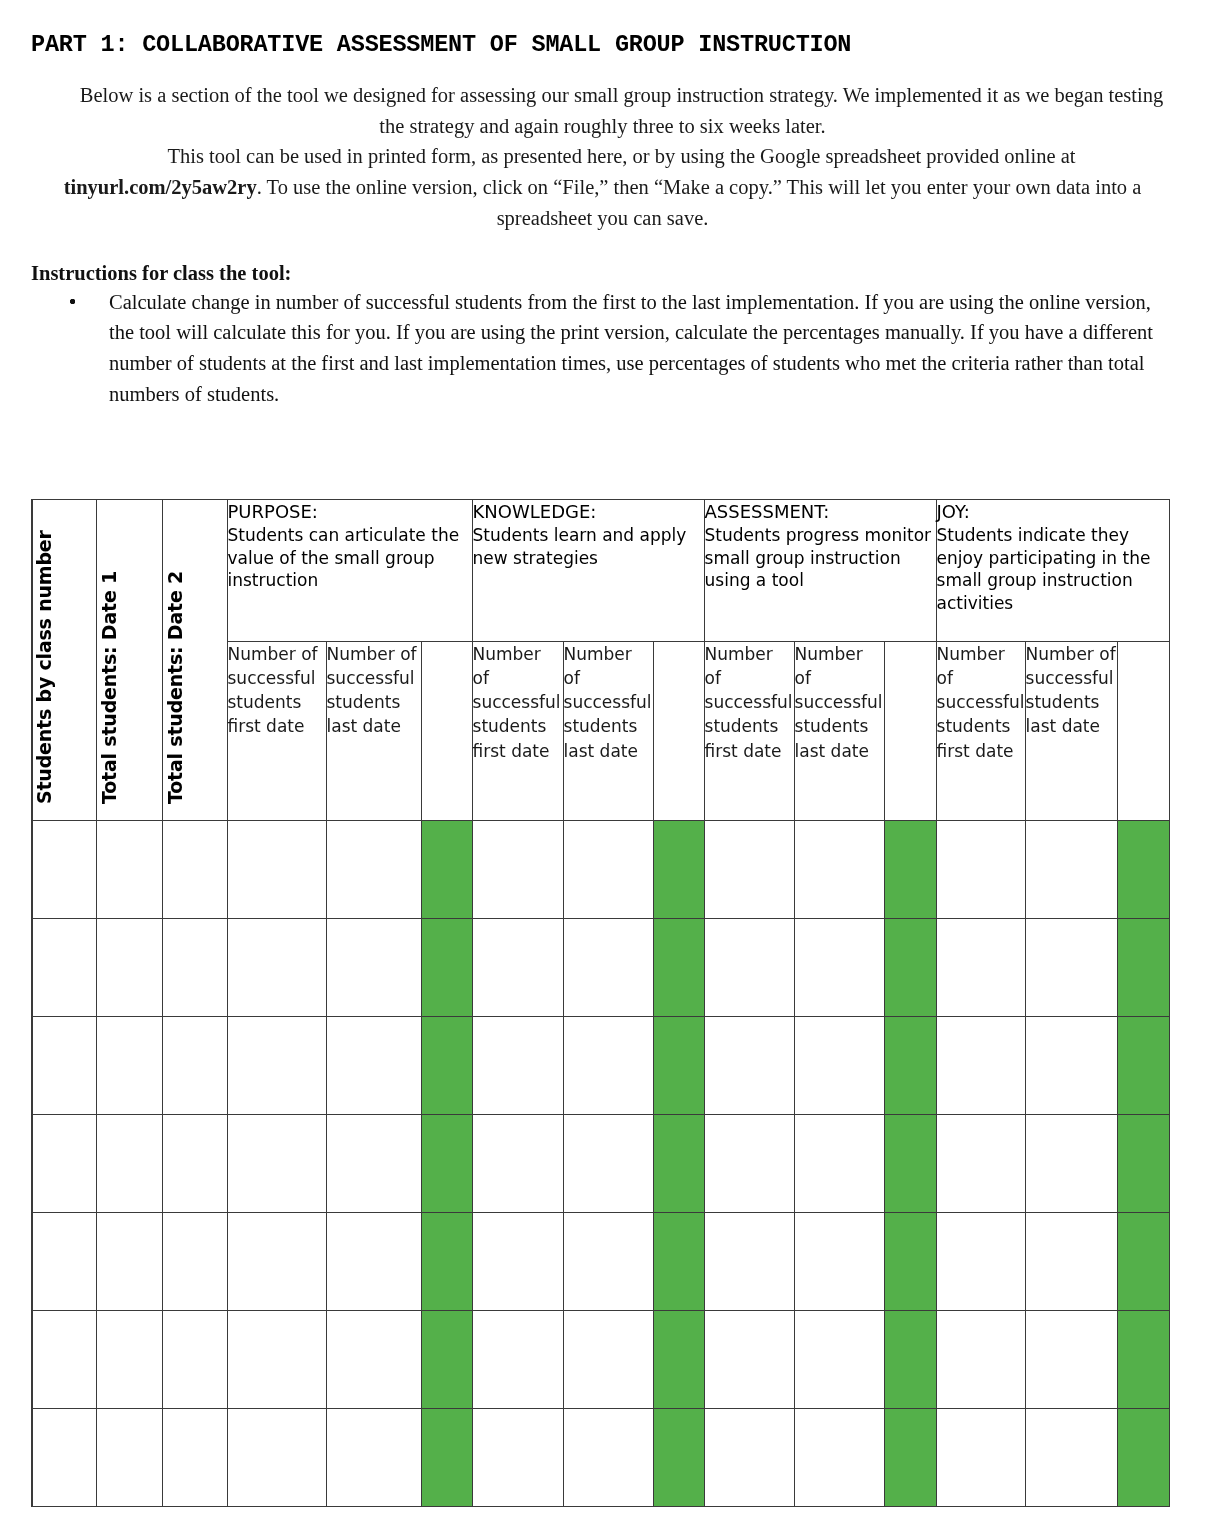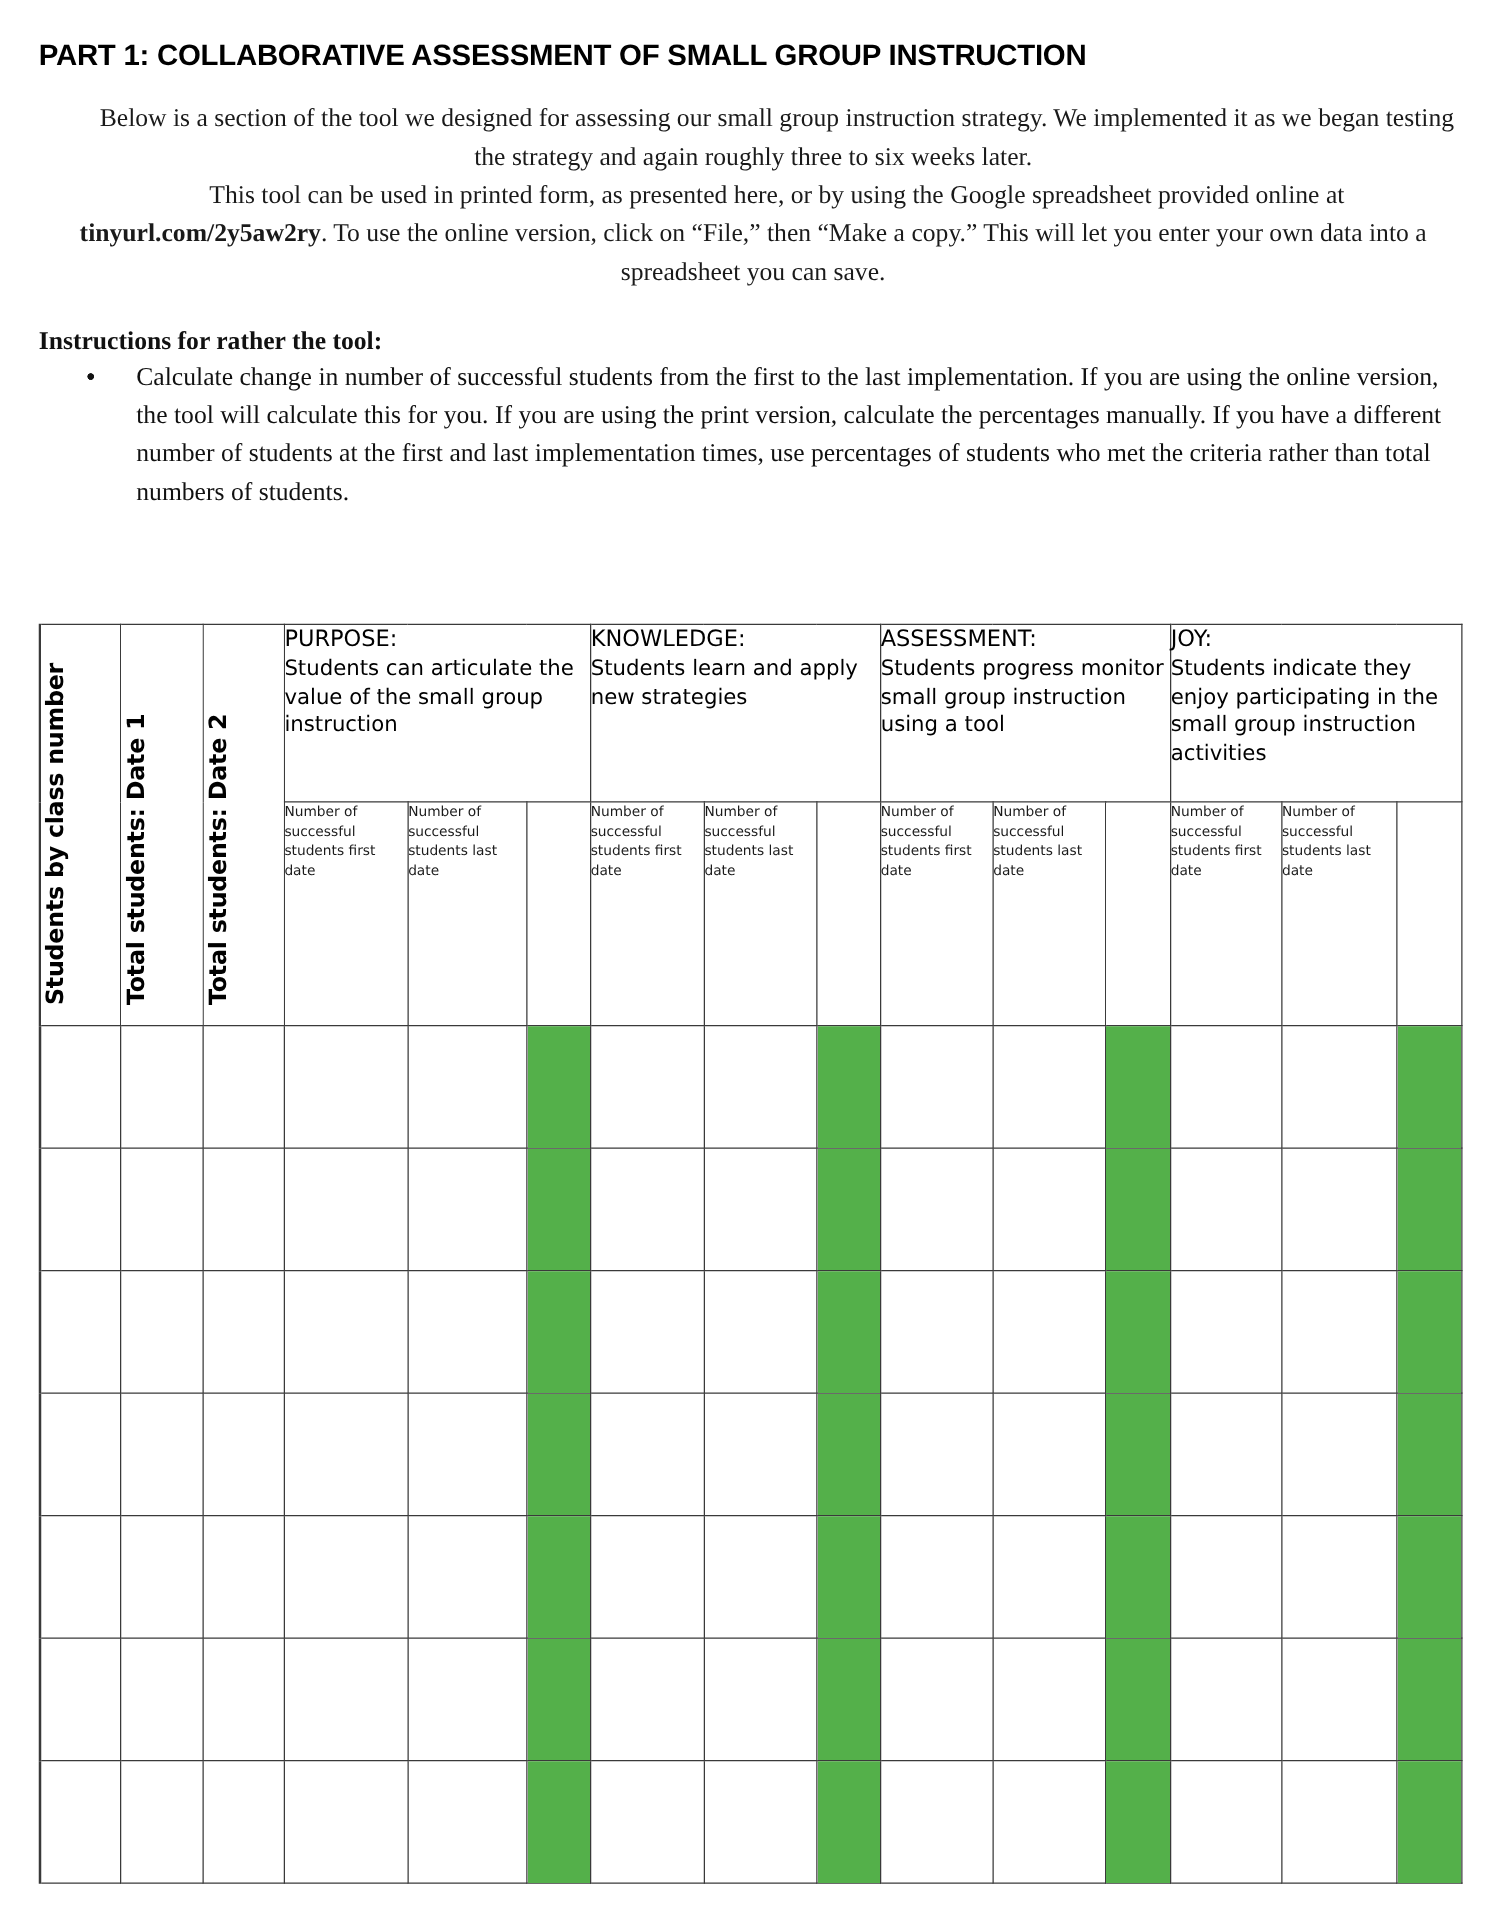--- a/index.html
+++ b/index.html
@@ -12,21 +12,21 @@
     position: relative;
     font-family: "Liberation Serif", "DejaVu Serif", serif;
     color: #111111;
     overflow: hidden;
   }
 
   
   .doc { position: absolute; left: 31px; top: 0; width: 1143px; }
 
   .page-title {
-    font-family: Liberation Sans, sans-serif;
+    font-family: Liberation Mono, monospace;
     font-weight: bold;
     font-size: 23.5px;
     letter-spacing: -0.2px;
     color: #000;
     margin: 32px 0 16px 0;
     line-height: 1.1;
   }
 
   .para {
     font-family: "Liberation Serif", "DejaVu Serif", serif;
@@ -112,21 +112,21 @@
     color: #000000;
   }
   .crit .crit-title { display: block; font-size: 18px; }
   .crit .crit-desc  { display: block; }
 
   
   .sub {
     padding: 17px 9px 0 9px;
     font-family: "DejaVu Sans", "Liberation Sans", sans-serif;
     font-weight: normal;
-    font-size: 11px;
+    font-size: 17px;
     line-height: 1.42;
     color: #1a1a1a;
   }
 
   
   td.change {
     background: #54b04a;
     border-left: 1.5px solid #3a3a3a;
     border-right: 1.5px solid #3a3a3a;
     position: relative;
@@ -151,21 +151,21 @@
 <body>
 
 <div class="doc">
 
   <h1 class="page-title">PART 1: COLLABORATIVE ASSESSMENT OF SMALL GROUP INSTRUCTION</h1>
 
   <p class="para indent first">Below is a section of the tool we designed for assessing our small group instruction strategy. We implemented it as we began testing the strategy and again roughly three to six weeks later.</p>
 
   <p class="para indent"><span>This tool can be used in printed form, as presented here, or by using the Google spreadsheet provided online at </span><span class="bold">tinyurl.com/2y5aw2ry</span><span>. To use the online version, click on “File,” then “Make a copy.” This will let you enter your own data into a spreadsheet you can save.</span></p>
 
-  <div class="instr-title">Instructions for rather the tool:</div>
+  <div class="instr-title">Instructions for class the tool:</div>
 
   <ul class="bullets">
     <li><span class="bul">•</span></li>
     <li><span class="bul">•</span></li>
     <li><span class="bul">•</span></li>
     <li><span class="bul">•</span><span>Calculate change in number of successful students from the first to the last implementation. If you are using the online version, the tool will calculate this for you. If you are using the print version, calculate the percentages manually. If you have a different number of students at the first and last implementation times, use percentages of students who met the criteria rather than total numbers of students.</span></li>
   </ul>
 
 </div>
 

